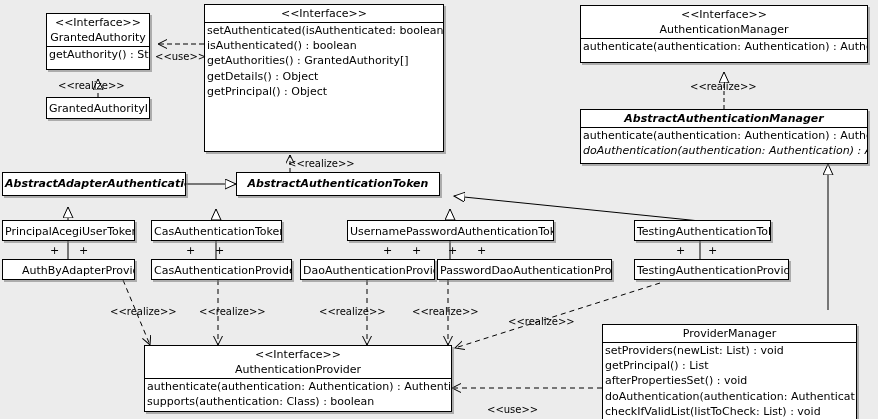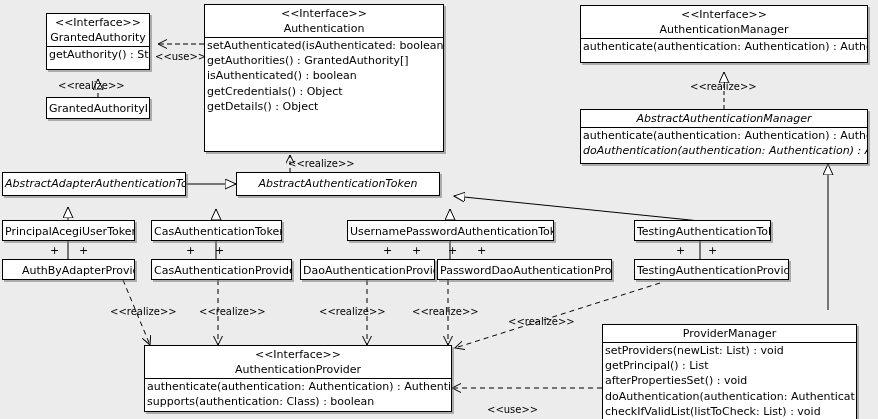--- a/index.html
+++ b/index.html
@@ -34,21 +34,21 @@
   }
   .compartment.sep{border-top:1px solid #000000;}
   .c-name{
     text-align:center;
     font-size:11px;
     line-height:15px;
     padding:1px 2px;
   }
   .c-name .stereo{display:block;font-size:11px;line-height:15px;}
   .c-name .cname{display:block;font-size:11px;line-height:15px;}
-  .c-name.abstract .cname{font-style:italic;}
+  .c-name.abstract .cname{font-style:italic;font-weight:bold;}
   .c-ops{
     padding:0 0 0 2px;
     font-size:11px;
     line-height:15.2px;
   }
   .op{
     white-space:nowrap;
     font-size:11px;
     line-height:15.2px;
     height:15.2px;
@@ -137,28 +137,27 @@
 
   <div class="uml-class single-row" style="left:46px;top:97px;width:104px;height:22px;">
     <div class="compartment c-name">
       <span class="cname">GrantedAuthorityImpl</span>
     </div>
   </div>
 
   <div class="uml-class" style="left:204px;top:4px;width:240px;height:148px;">
     <div class="compartment c-name">
       <span class="stereo">&lt;&lt;Interface&gt;&gt;</span>
-      <span class="cname">Authentication</span>
     </div>
     <div class="compartment sep c-ops">
       <div class="op">setAuthenticated(isAuthenticated: boolean) : void</div>
+      <div class="op">isAuthenticated() : boolean</div>
       <div class="op">getAuthorities() : GrantedAuthority[]</div>
-      <div class="op">isAuthenticated() : boolean</div>
-      <div class="op">getCredentials() : Object</div>
       <div class="op">getDetails() : Object</div>
+      <div class="op">getPrincipal() : Object</div>
     </div>
   </div>
 
   <div class="uml-class" style="left:580px;top:5px;width:288px;height:58px;">
     <div class="compartment c-name">
       <span class="stereo">&lt;&lt;Interface&gt;&gt;</span>
       <span class="cname">AuthenticationManager</span>
     </div>
     <div class="compartment sep c-ops">
       <div class="op">authenticate(authentication: Authentication) : Authentication</div>

